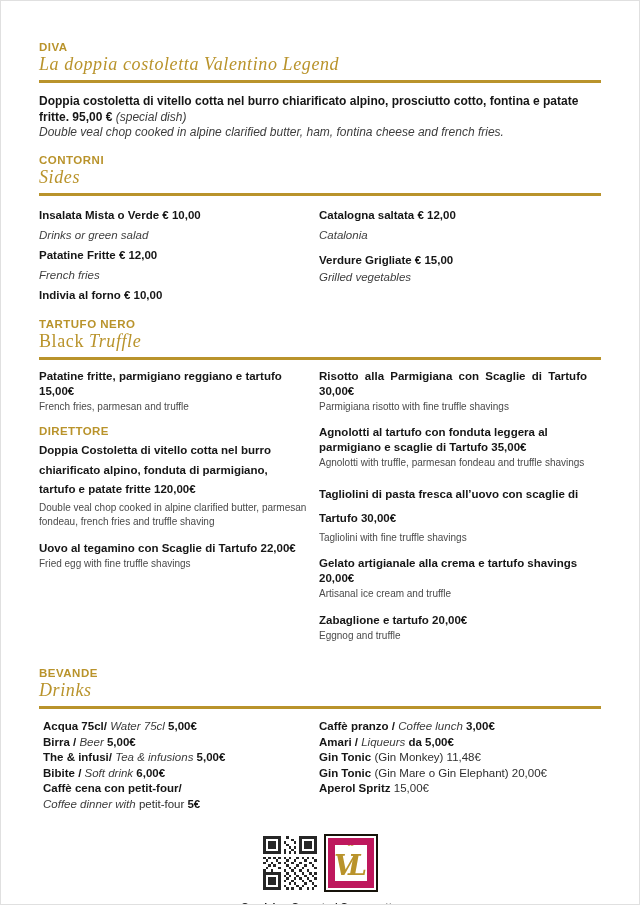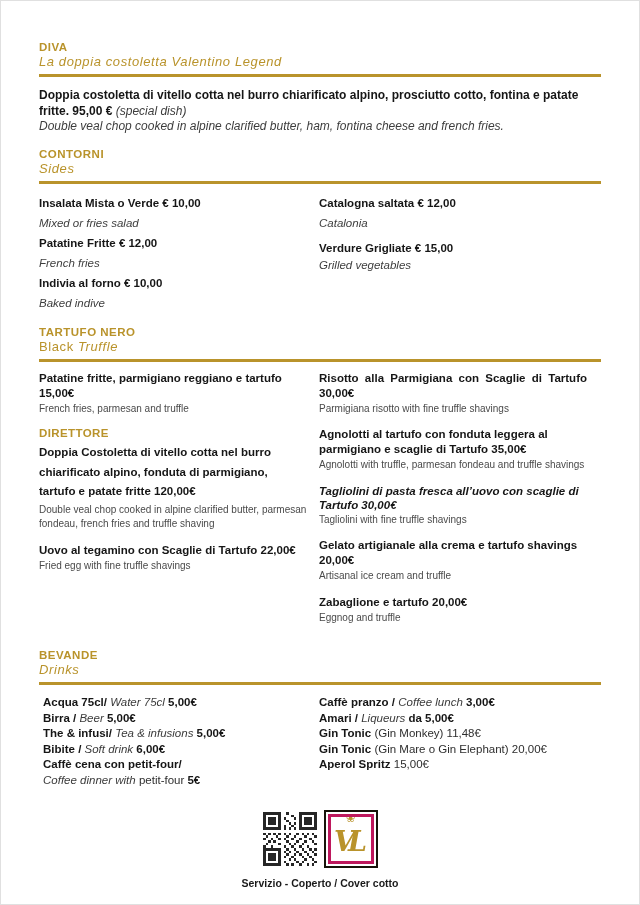--- a/index.html
+++ b/index.html
@@ -10,21 +10,21 @@
     font-family: "Liberation Sans", sans-serif;
     color: #1a1a1a;
     overflow: hidden;
     border: 1px solid #e0e0e0;
   }
   .page { padding: 40px 38px 0 38px; }
 
   
   .sec-head { margin-top: 0; }
   .sec-title { color: var(--gold); font-weight: 700; font-size: 11.5px; letter-spacing: .5px; }
-  .sec-sub   { color: var(--gold); font-size: 13px; font-style: italic; letter-spacing: .6px; margin-top: 1px; }
+  .sec-sub   { color: var(--gold); font-size: 18px; font-style: italic; letter-spacing: .6px; margin-top: 1px; font-family: Liberation Serif, serif; }
   .sec-sub .plain { font-style: normal; text-align: right; }
   .rule { height: 3px; background: var(--gold); margin-top: 5px; }
 
   
   .lead { margin-top: 11px; }
   .lead-name { font-weight: 700; font-size: 12px; line-height: 15.5px; color: #161616; }
   .lead-name .note { font-weight: 400; font-style: italic; color: #3d3d3d; }
   .lead-desc { font-style: italic; font-size: 12px; line-height: 15.5px; color: #3d3d3d; }
 
   .sec { margin-top: 13px; }
@@ -41,35 +41,35 @@
   .cols-sides .col-right .side-item:nth-child(2) .idesc { line-height: 15.5px; padding-top: 2px; }
 
   
   .t-item { margin-bottom: 11px; }
   .t-item .iname { font-weight: 700; font-size: 11.5px; line-height: 15px; color: #161616; }
   .t-item .idesc { font-size: 10px; line-height: 14.5px; color: #4a4a4a; margin-top: 1px; }
   .subhead { color: var(--gold); font-weight: 700; font-size: 11.5px; letter-spacing: .4px; margin: 2px 0 4px 0; }
   .col-tleft .t-item:nth-child(3) .iname { line-height: 19.5px; }
   .col-tleft .t-item:nth-child(4) .iname { text-align: justify; }
   .col-tright .t-item:nth-child(1) .iname { text-align: justify; }
-  .col-tright .t-item:nth-child(3) .iname { line-height: 14px; font-style: italic; }
+  .col-tright .t-item:nth-child(3) .iname { line-height: 24px; }
 
   
   .cols-bev { margin-top: 10px; }
   .cols-bev .col-left { padding-left: 4px; }
   .bev-line { font-size: 11.5px; line-height: 15.5px; }
   .seg-b { font-weight: 700; color: #161616; }
   .seg-i { font-style: italic; color: #3a3a3a; }
   .seg-r { color: #2e2e2e; }
 
   
   .brand-row { display: flex; justify-content: center; align-items: center; gap: 7px; margin-top: 22px; }
   .qr { width: 54px; height: 54px; display: block; }
   .logo { width: 54px; height: 58px; border: 2px solid #17130a; position: relative; background: #fff; }
-  .logo-inner { position: absolute; inset: 2px; border: 3px solid #be185d; display: flex; align-items: center; justify-content: center; }
+  .logo-inner { position: absolute; inset: 2px; border: 7px solid #be185d; display: flex; align-items: flex-start; justify-content: center; }
   .logo-monogram {
     font-family: "DejaVu Serif", serif; font-style: italic; font-weight: 700;
     font-size: 27px; color: var(--gold); letter-spacing: -7px; padding-right: 7px; margin-top: 5px;
   }
   .logo-flower { position: absolute; top: 1px; left: 50%; transform: translateX(-50%); font-size: 11px; color: var(--gold); line-height: 1; }
   .service-title  { text-align: center; font-weight: 700; font-size: 10.5px; color: #1a1a1a; margin-top: 9px; }
 </style>
 </head>
 <body>
 
@@ -87,29 +87,28 @@
 
   <div class="sec sec-head">
     <div class="sec-title">CONTORNI</div>
     <div class="sec-sub">Sides</div>
     <div class="rule"></div>
   </div>
   <div class="cols cols-sides">
     <div class="col col-left">
       <div class="side-item">
         <p class="iname">Insalata Mista o Verde € 10,00</p>
-        <p class="idesc">Mixed or fries salad</p>
+        <p class="idesc">Drinks or green salad</p>
       </div>
       <div class="side-item">
         <p class="iname">Patatine Fritte € 12,00</p>
         <p class="idesc">French fries</p>
       </div>
       <div class="side-item">
         <p class="iname">Indivia al forno € 10,00</p>
-        <p class="idesc">Baked indive</p>
       </div>
     </div>
     <div class="col col-right">
       <div class="side-item">
         <p class="iname">Catalogna saltata  € 12,00</p>
         <p class="idesc">Catalonia</p>
       </div>
       <div class="side-item">
         <p class="iname">Verdure Grigliate € 15,00</p>
         <p class="idesc">Grilled vegetables</p>

